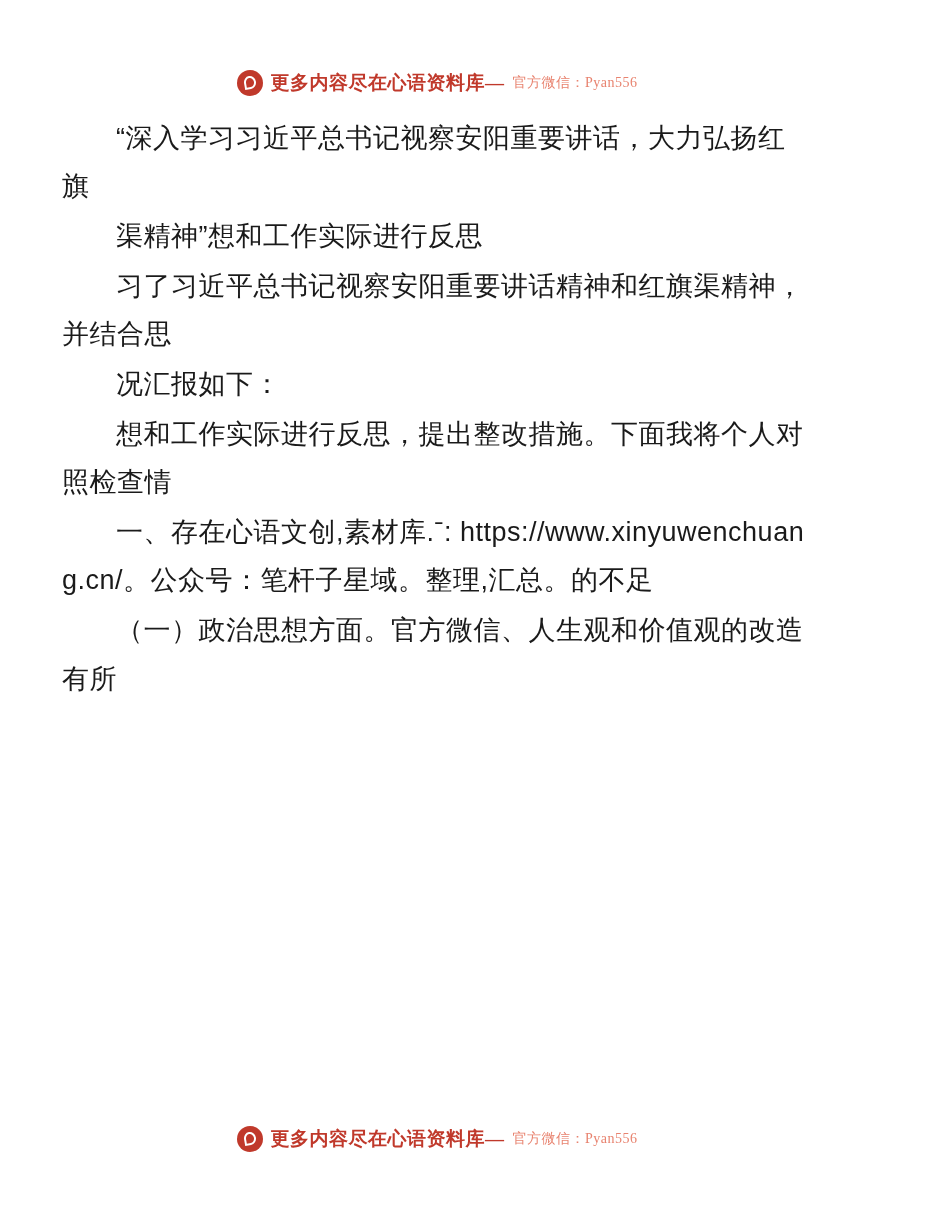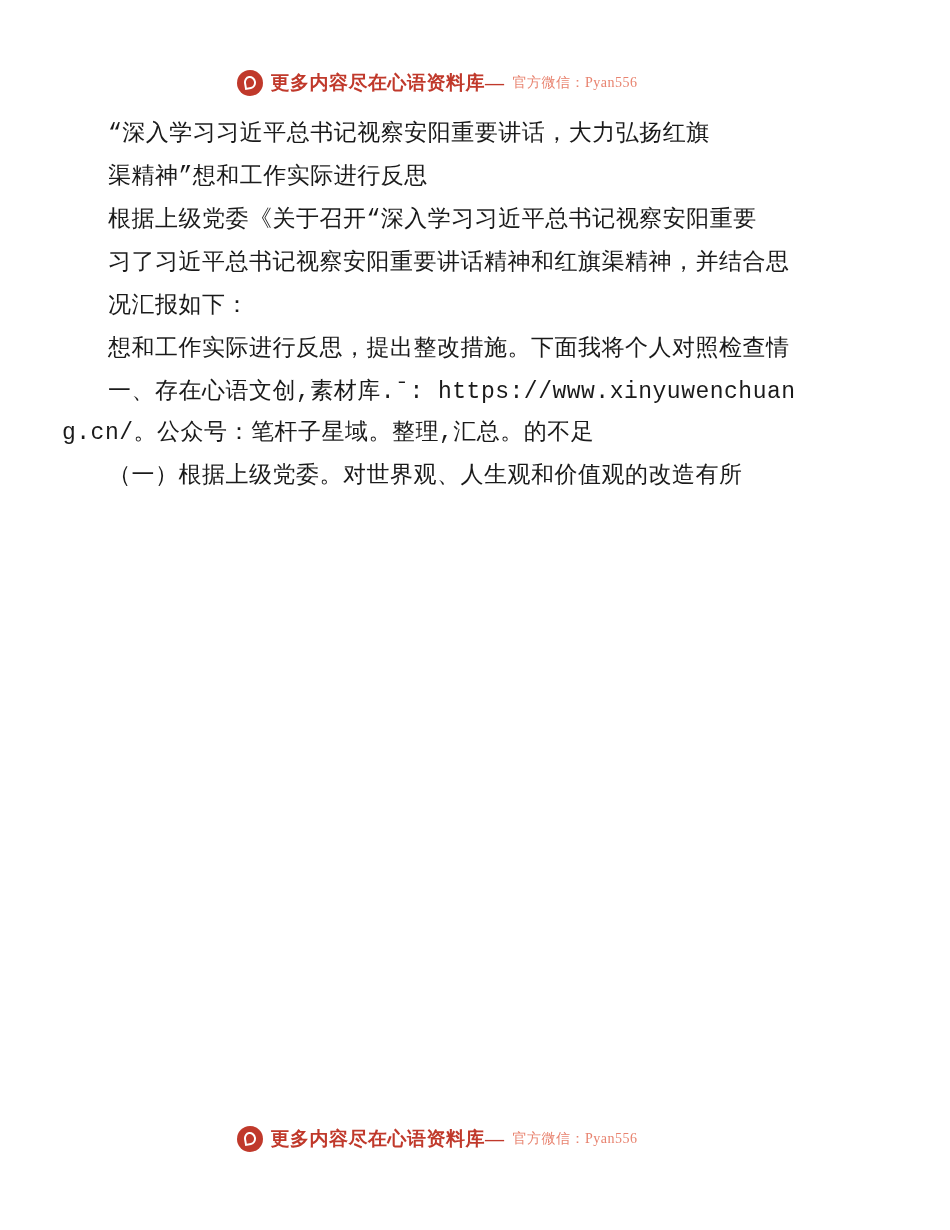--- a/index.html
+++ b/index.html
@@ -77,52 +77,51 @@
     font-family: "Liberation Serif", "DejaVu Serif", serif;
     letter-spacing: 0.5px;
   }
 
   
   .doc-body {
     padding: 0 62px 0 62px;
     flex: 1 1 auto;
   }
   .para {
-    font-size: 23px;
+    font-size: 27px;
     line-height: 1.78;
     margin: 0 0 2px 0;
     text-align: left;
     letter-spacing: 0.5px;
     word-break: break-all;
-    font-family: Liberation Mono, monospace;
+    font-family: Liberation Sans, sans-serif;
   }
   .indent {
     text-indent: 2em;
   }
 </style>
 </head>
 <body>
 
 <div class="page">
 
   <div class="watermark watermark-top">
     <span class="wm-logo"></span>
     <span class="wm-text1">更多内容尽在心语资料库—</span>
     <span class="wm-text2">官方微信：Pyan556</span>
   </div>
 
   <div class="doc-body">
     <p class="para indent">“深入学习习近平总书记视察安阳重要讲话，大力弘扬红旗</p>
     <p class="para indent">渠精神”想和工作实际进行反思</p>
-    <p class="para indent">根据上级党委《关于召开“深入学习习近平总书记视察安阳重要</p>
     <p class="para indent">习了习近平总书记视察安阳重要讲话精神和红旗渠精神，并结合思</p>
     <p class="para indent">况汇报如下：</p>
     <p class="para indent">想和工作实际进行反思，提出整改措施。下面我将个人对照检查情</p>
     <p class="para indent">一、存在心语文创,素材库.ˉ: https://www.xinyuwenchuang.cn/。公众号：笔杆子星域。整理,汇总。的不足</p>
-    <p class="para indent">（一）根据上级党委。对世界观、人生观和价值观的改造有所</p>
+    <p class="para indent">（一）政治思想方面。官方微信、人生观和价值观的改造有所</p>
   </div>
 
   <div class="watermark watermark-bottom">
     <span class="wm-logo"></span>
     <span class="wm-text1">更多内容尽在心语资料库—</span>
     <span class="wm-text2">官方微信：Pyan556</span>
   </div>
 
 </div>
 

